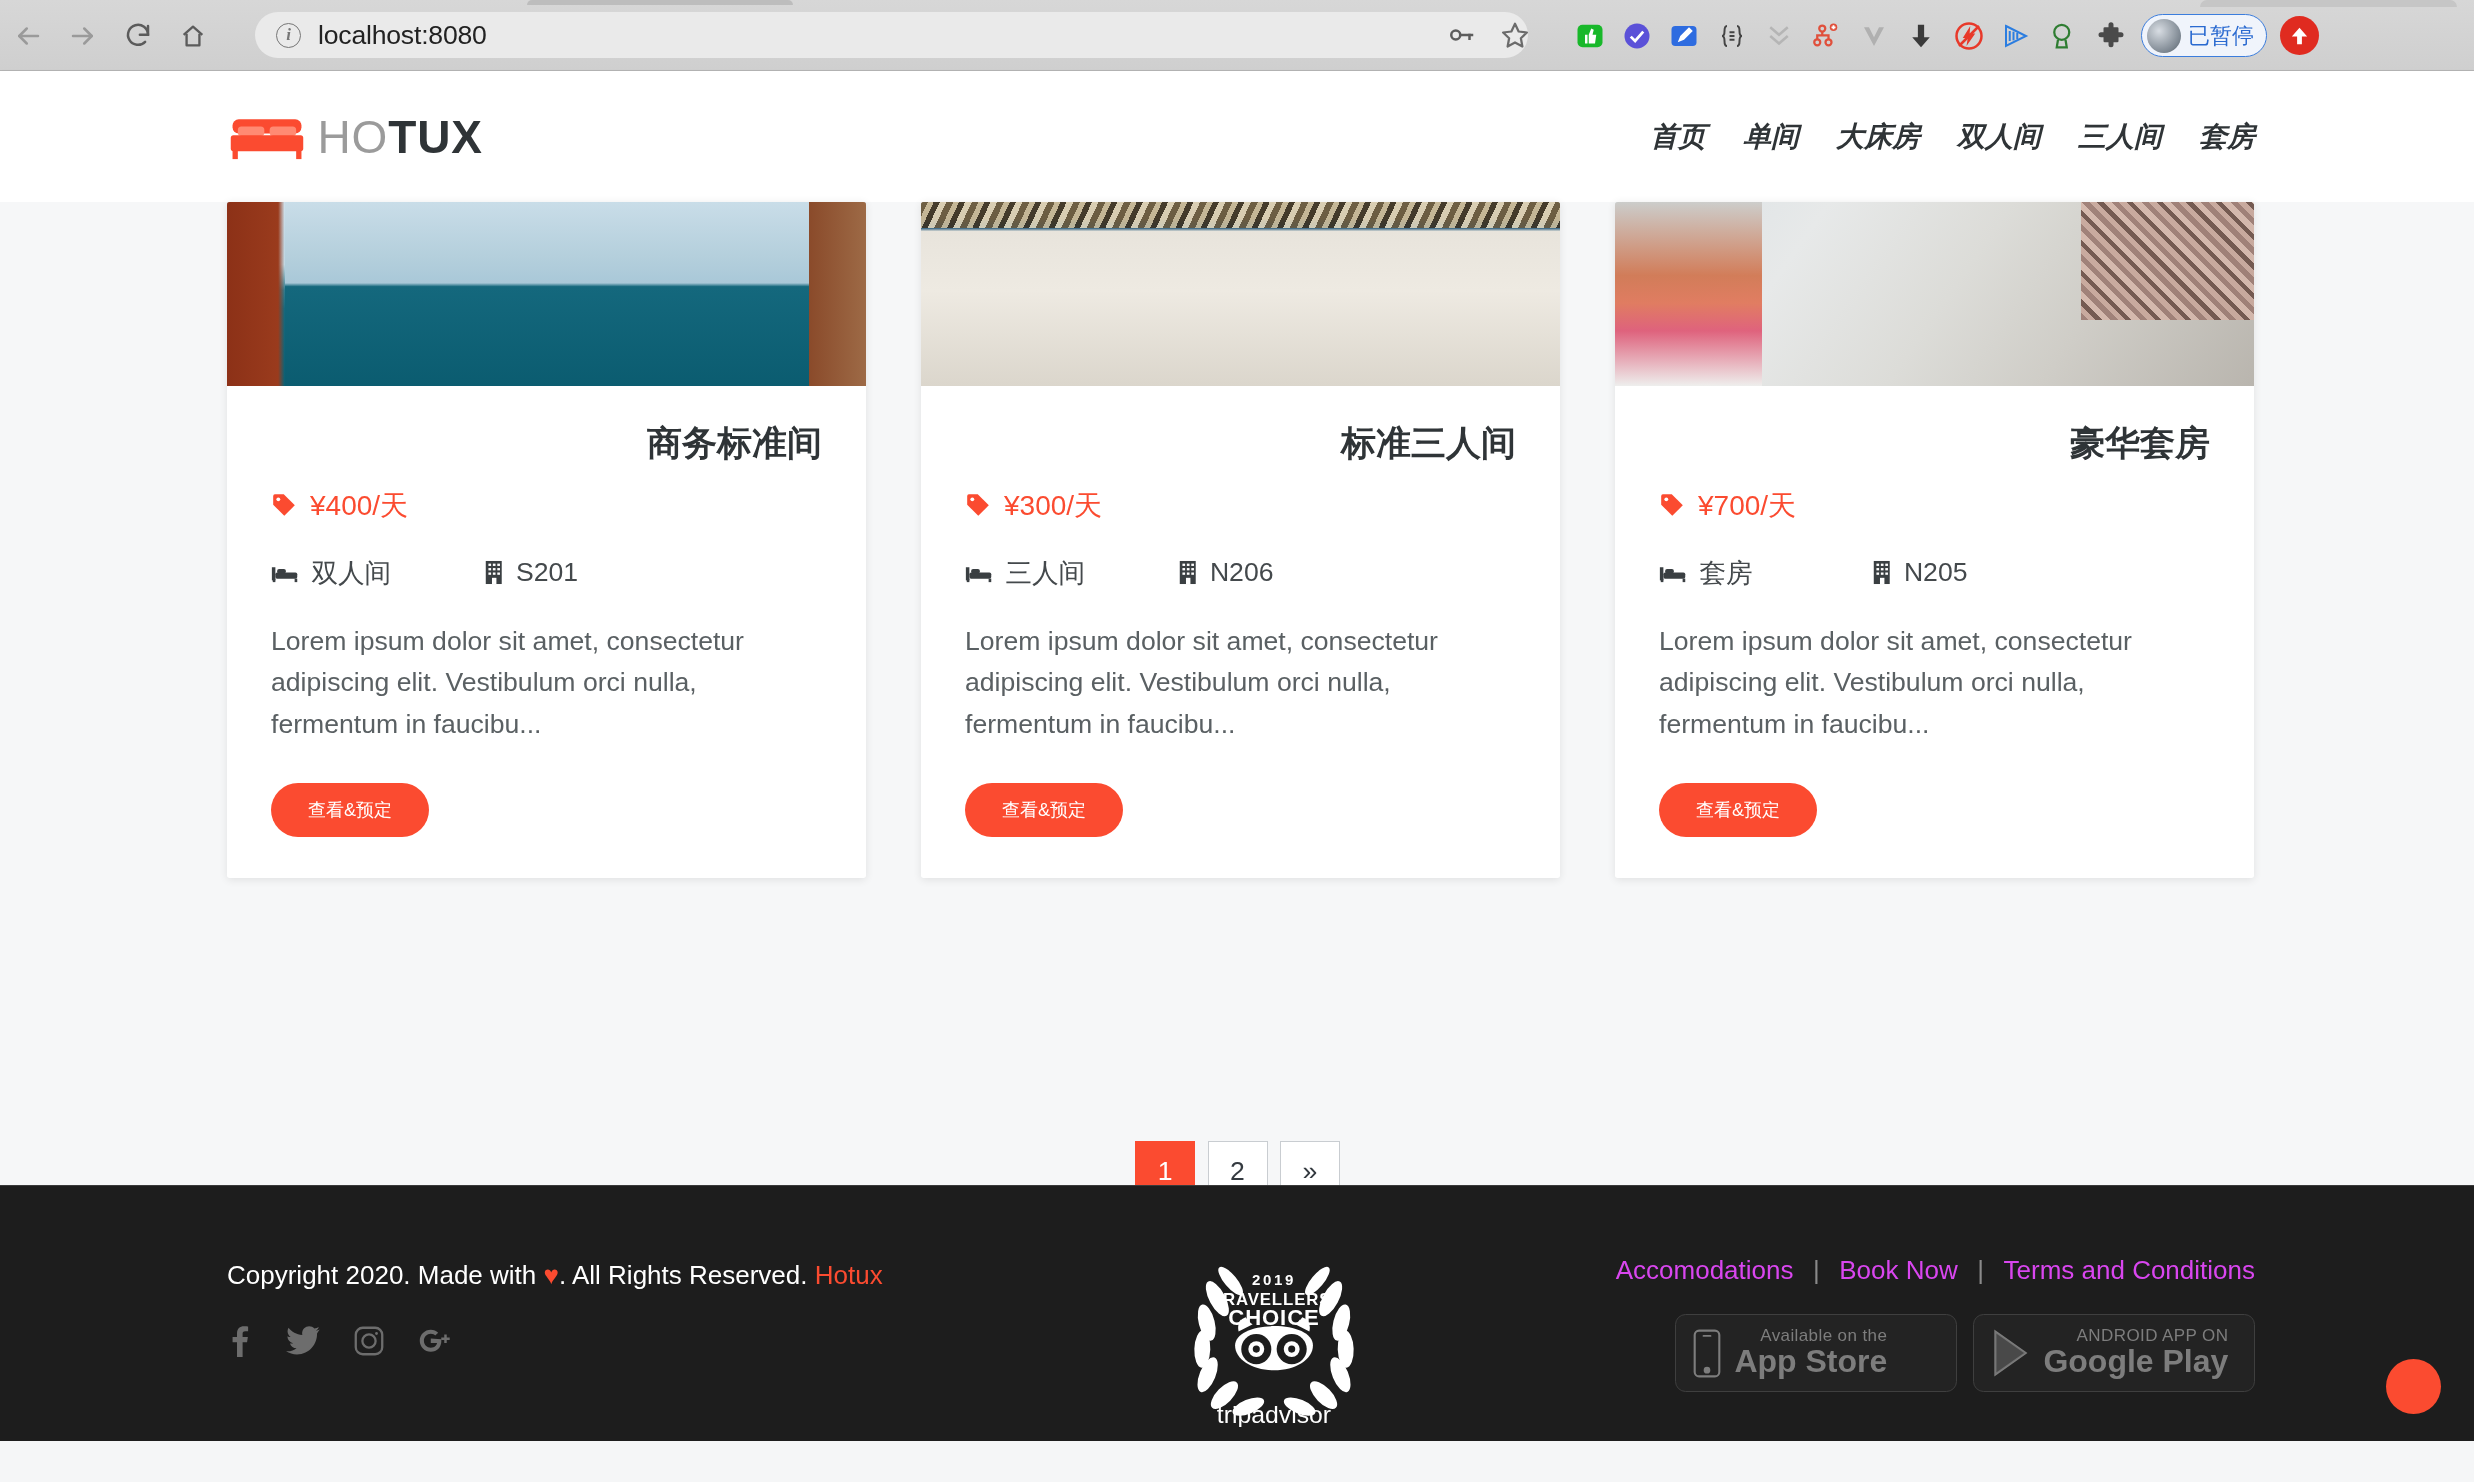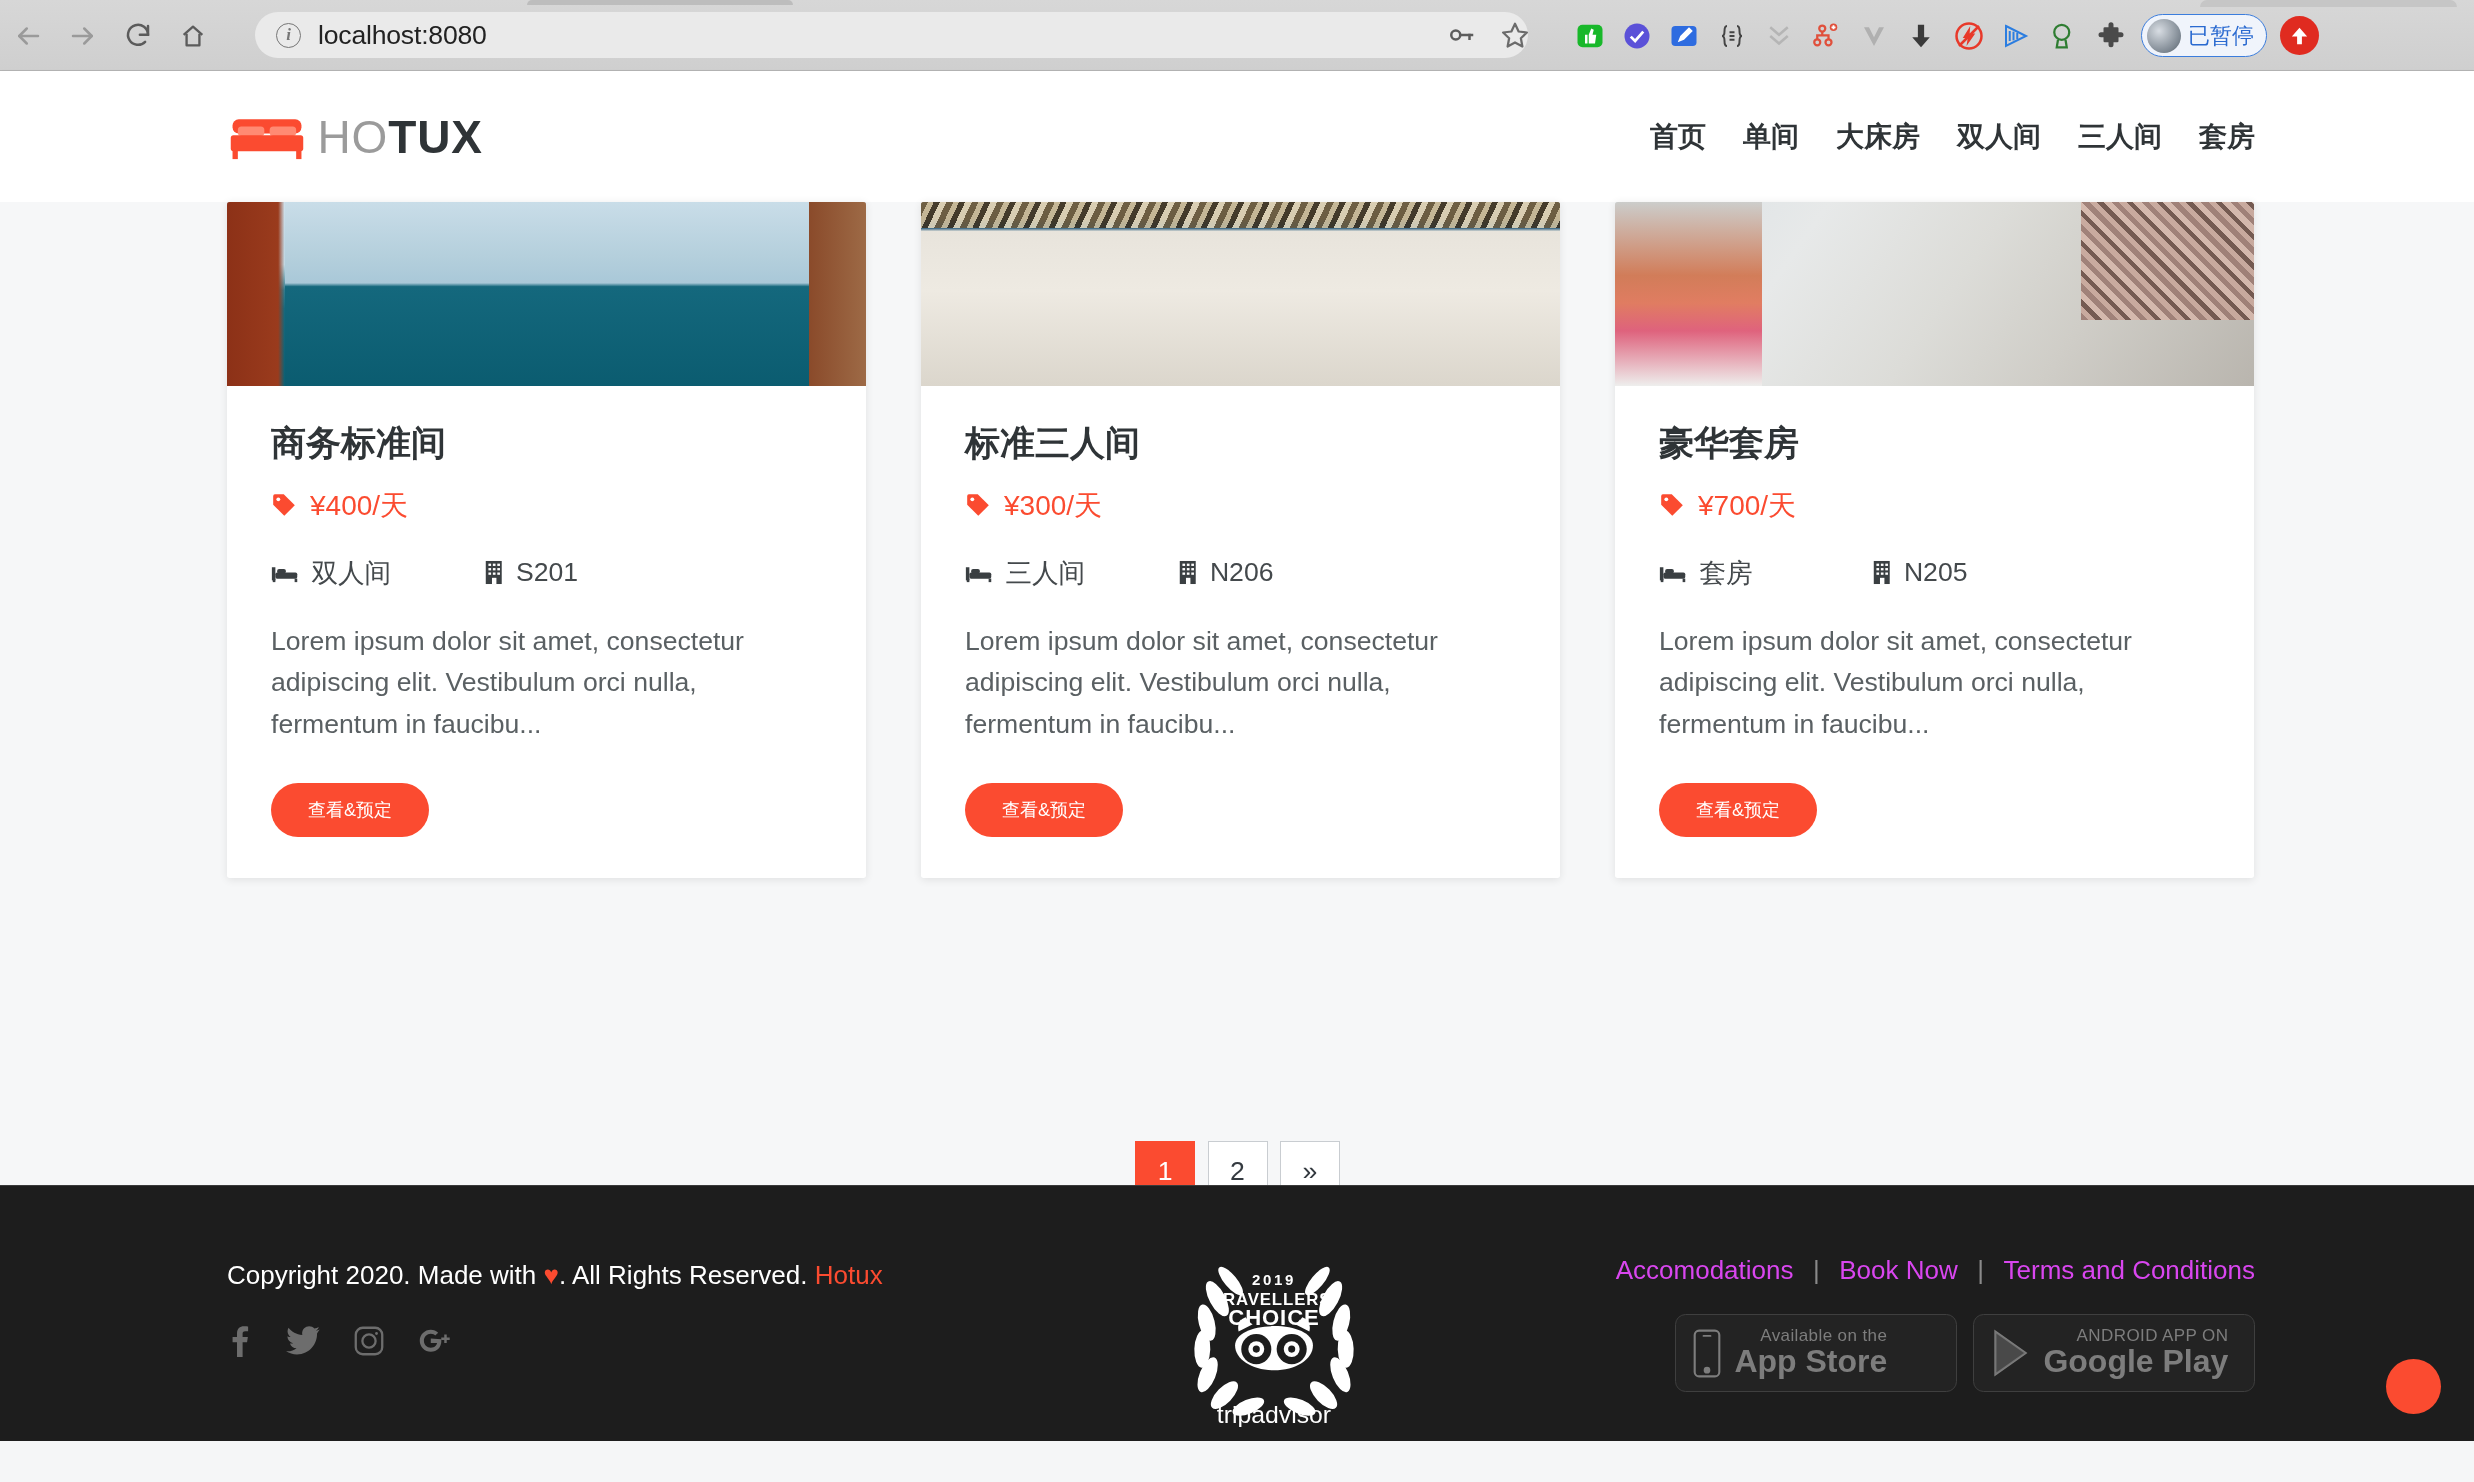--- a/index.html
+++ b/index.html
@@ -64,21 +64,21 @@
   .site-header {
     position: absolute; top: 71px; left: 0; width: 2475px; height: 131px;
     background: #ffffff; display: flex; align-items: center;
     box-shadow: 0 1.8px 5.3px rgba(0,0,0,0.05);
   }
   .logo-wrap { position: absolute; left: 229px; display: flex; align-items: center; gap: 12.4px; }
   .bed-icon { width: 76px; height: 46px; position: relative; }
   .logo-text { font-size: 46px; letter-spacing: 0.9px; font-weight: 300; }
   .logo-text .lt-light { color: #9b9b9b; font-weight: 300; }
   .logo-text .lt-dark { color: #2f3437; font-weight: 700; }
-  .main-nav { position: absolute; right: 220px; display: flex; align-items: center; gap: 37px; }
+  .main-nav { position: absolute; right: 220px; display: flex; align-items: center; gap: 37px; font-style: italic; }
   .nav-link { font-size: 28px; color: #2f3437; font-weight: 600; white-space: nowrap; cursor: pointer; }
 
   
   .page-body {
     position: absolute; top: 202px; left: 0; width: 2475px; height: 983px;
     background: #f6f7f8;
   }
   .cards-row {
     position: absolute; top: 0; left: 227px; width: 2027px;
     display: flex; gap: 55px;
@@ -121,21 +121,21 @@
     background: linear-gradient(to bottom, #c9c9c6 0%, #cf6a40 40%, #e06a4a 55%, #de4b6a 70%, #f0f0ee 100%);
     opacity: .85;
   }
   .img-c::after {
     content:''; position:absolute; right:0; top:0; width: 27%; height: 64%;
     background: repeating-linear-gradient(45deg, #9c7b72 0 5.3px, #c8a79b 5.3px 10.6px, #6d5148 10.6px 15px, #d5b7ab 15px 21px);
     opacity: .92;
   }
 
   .card-body { padding: 34px 44px 41px 44px; }
-  .card-title { font-size: 35px; font-weight: 700; color: #2f3437; margin-bottom: 19.5px; }
+  .card-title { font-size: 35px; font-weight: 700; color: #2f3437; margin-bottom: 19.5px; text-align: right; }
   .card-price { display: flex; align-items: center; gap: 12.4px; font-size: 28px; color: #fb4b30; margin-bottom: 30px; }
   .card-meta { display: flex; align-items: center; margin-bottom: 30px; }
   .meta-item { display: flex; align-items: center; gap: 12.4px; font-size: 26.6px; color: #44494c; }
   .meta-item.first { width: 213px; }
   .card-desc { font-size: 26.6px; line-height: 1.57; color: #5a6063; margin-bottom: 37px; }
   .card-btn {
     display: inline-block; background: #fb4b30; color: #fff; border: none;
     font-size: 18px; font-weight: 400; padding: 15px 37px; border-radius: 32px; cursor: pointer;
     font-family: "Liberation Sans", sans-serif;
   }

